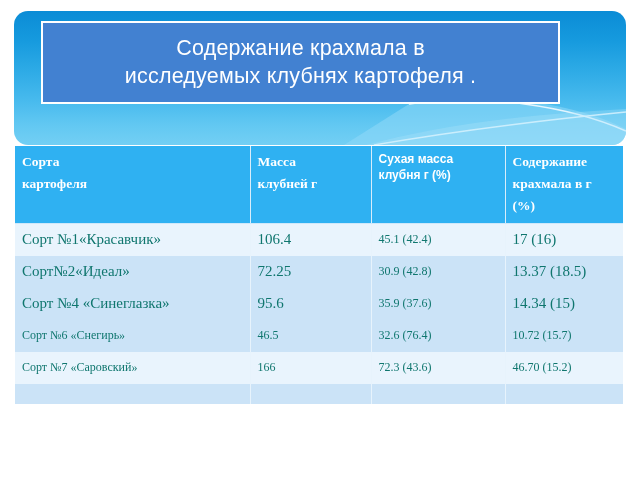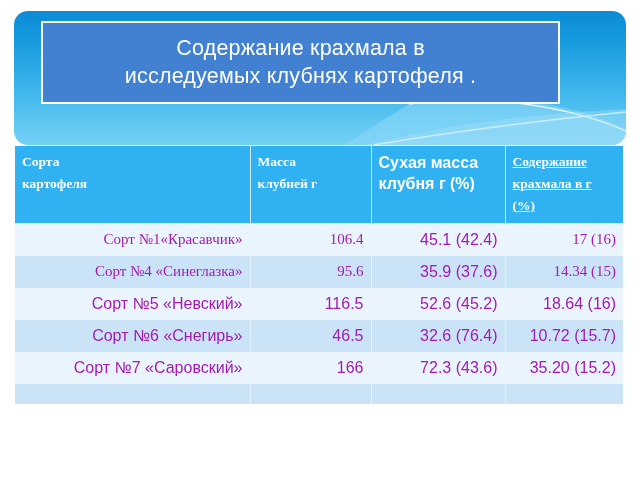--- a/index.html
+++ b/index.html
@@ -91,47 +91,47 @@
     text-align: left;
     vertical-align: top;
     padding: 5px 7px 6px 7px;
     border-right: 1px solid #d8edfb;
     border-bottom: 1px solid #cfe8fa;
     font-weight: bold;
     font-size: 12.5px;
     line-height: 1.62;
     white-space: pre-line;
   }
-  table.data th:last-child { border-right: none; text-decoration: underline; }
+  table.data th:last-child { border-right: none; }
   table.data th.serif {
     font-family: "Liberation Serif", "DejaVu Serif", serif;
     font-size: 13.5px;
   }
   table.data th.sans {
     font-family: "Liberation Sans", "DejaVu Sans", sans-serif;
-    font-size: 16px;
+    font-size: 12px;
     line-height: 1.32;
     padding-top: 6px;
   }
 
   table.data td {
-    color: #a21caf;
-    text-align: right;
+    color: #0f766e;
+    text-align: left;
     vertical-align: middle;
     padding: 5px 7px;
     height: 22px;
     border-right: 1px solid #e7f3fc;
     font-size: 14px;
     white-space: nowrap;
     overflow: hidden;
   }
   table.data td:last-child { border-right: none; }
   table.data td.sans {
-    font-family: Liberation Sans, sans-serif;
-    font-size: 16px;
+    font-family: Liberation Serif, serif;
+    font-size: 12px;
   }
   table.data td.serif {
     font-family: "Liberation Serif", "DejaVu Serif", serif;
     font-size: 15px;
   }
   table.data tr.band-a td { background: #cbe3f7; }
   table.data tr.band-b td { background: #e9f4fd; }
   table.data tr.spacer td {
     background: #cbe3f7;
     height: 20px;
@@ -181,42 +181,42 @@
         </tr>
       </thead>
       <tbody>
         <tr class="band-b">
           <td class="serif">Сорт №1«Красавчик»</td>
           <td class="serif">106.4</td>
           <td class="sans">45.1 (42.4)</td>
           <td class="serif">17 (16)</td>
         </tr>
         <tr class="band-a">
+          <td class="serif">Сорт№2«Идеал»</td>
+          <td class="serif">72.25</td>
+          <td class="sans">30.9 (42.8)</td>
+          <td class="serif">13.37 (18.5)</td>
+        </tr>
+        <tr class="band-a">
           <td class="serif">Сорт №4 «Синеглазка»</td>
           <td class="serif">95.6</td>
           <td class="sans">35.9 (37.6)</td>
           <td class="serif">14.34 (15)</td>
-        </tr>
-        <tr class="band-b">
-          <td class="sans">Сорт №5 «Невский»</td>
-          <td class="sans">116.5</td>
-          <td class="sans">52.6 (45.2)</td>
-          <td class="sans">18.64 (16)</td>
         </tr>
         <tr class="band-a">
           <td class="sans">Сорт №6 «Снегирь»</td>
           <td class="sans">46.5</td>
           <td class="sans">32.6 (76.4)</td>
           <td class="sans">10.72 (15.7)</td>
         </tr>
         <tr class="band-b">
           <td class="sans">Сорт №7 «Саровский»</td>
           <td class="sans">166</td>
           <td class="sans">72.3 (43.6)</td>
-          <td class="sans">35.20 (15.2)</td>
+          <td class="sans">46.70 (15.2)</td>
         </tr>
         <tr class="spacer">
           <td></td>
           <td></td>
           <td></td>
           <td></td>
         </tr>
       </tbody>
     </table>
   </div>

